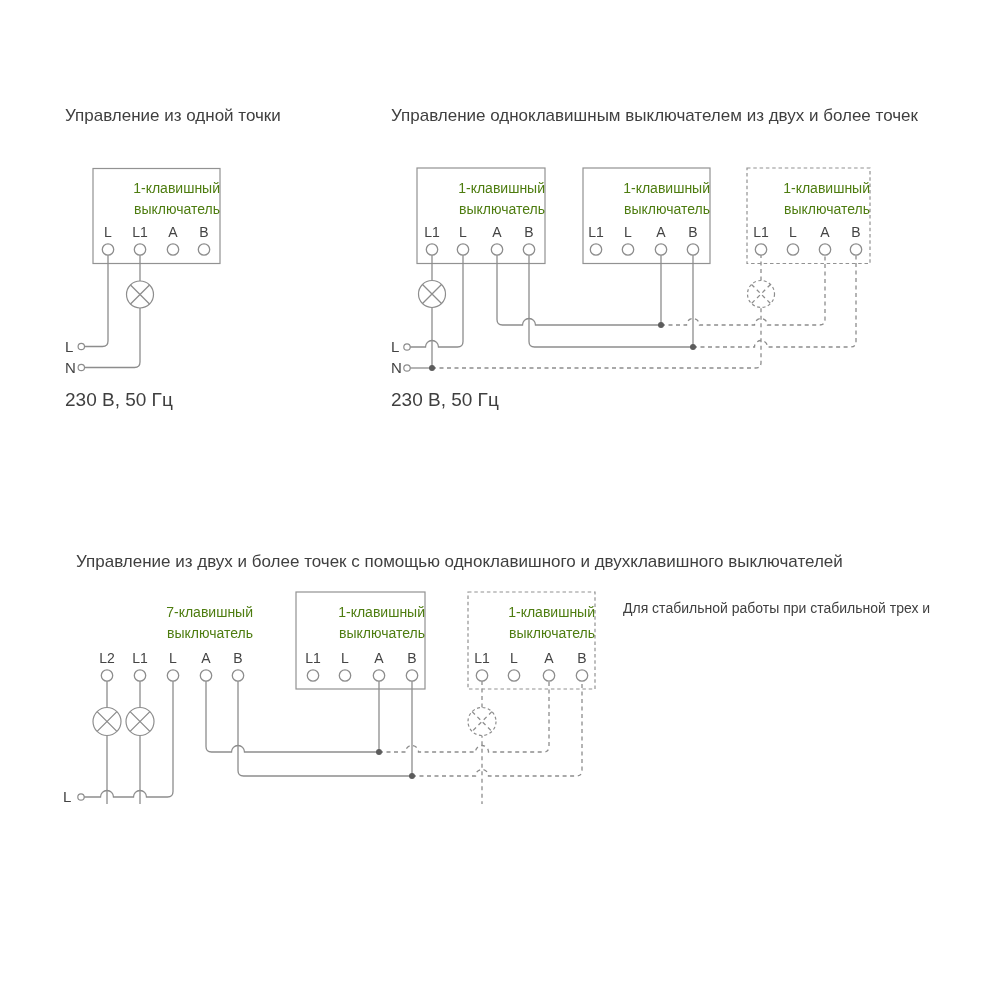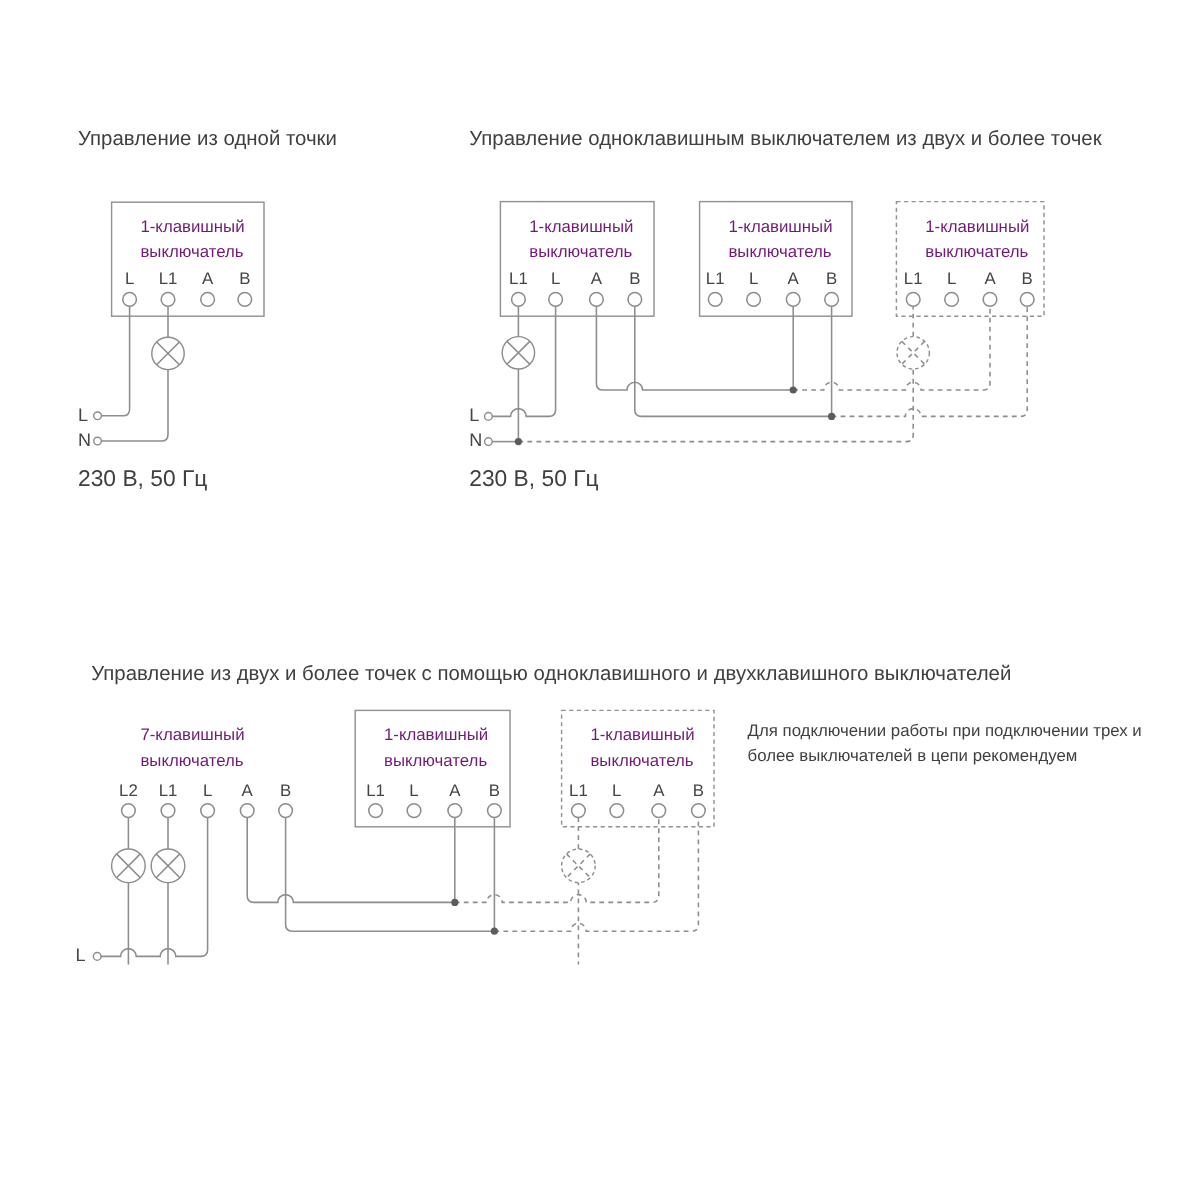--- a/index.html
+++ b/index.html
@@ -12,21 +12,21 @@
   .wd  { fill:none; stroke:#8d8d8d; stroke-width:1.3; stroke-dasharray:4 3.5; }
   .box  { fill:#ffffff; stroke:#929292; stroke-width:1.2; }
   .boxd { fill:#ffffff; stroke:#929292; stroke-width:1.2; stroke-dasharray:3.5 2.8; }
   .term { fill:#ffffff; stroke:#8d8d8d; stroke-width:1.3; }
   .inp  { fill:#ffffff; stroke:#8d8d8d; stroke-width:1.2; }
   .dot  { fill:#5c5c5c; stroke:none; }
   .lamp  { fill:#ffffff; stroke:#8d8d8d; stroke-width:1.2; }
   .lampd { fill:#ffffff; stroke:#8d8d8d; stroke-width:1.2; stroke-dasharray:3 2.5; }
   .t { position:absolute; white-space:nowrap; }
   .title { font-size:17px; color:#3f3f3f; }
-  .sw-name { position:absolute; text-align:left; font-size:14px; line-height:20.5px; color:#701a75;margin-left:24px; }
+  .sw-name { position:absolute; text-align:right; font-size:14px; line-height:20.5px; color:#4d7c0f; }
   .tl { position:absolute; width:30px; margin-left:-15px; text-align:center; font-size:14px; color:#444; }
   .feed { font-size:15px; color:#444; }
   .volt { font-size:19px; color:#3f3f3f; }
   .note { position:absolute; font-size:14px; line-height:21px; color:#3f3f3f; }
 </style>
 </head>
 <body>
 
 <div class="page">
 
@@ -225,17 +225,16 @@
   <div class="tl" style="left:412px; top:650px;">B</div>
   <div class="tl" style="left:482px; top:650px;">L1</div>
   <div class="tl" style="left:514px; top:650px;">L</div>
   <div class="tl" style="left:549px; top:650px;">A</div>
   <div class="tl" style="left:582px; top:650px;">B</div>
   <div class="t feed" style="left:63px; top:788px;">L</div>
   <div class="t feed" style="left:63px; top:809px;">N</div>
   <div class="t volt" style="left:64px; top:848px;">230 В, 50 Гц</div>
 
   <div class="note" style="left:623px; top:598px;">
-    <div class="t-line" style="white-space:nowrap;">Для подключении работы при подключении трех и</div>
-    <div class="t-line" style="white-space:nowrap;">более выключателей в цепи рекомендуем</div>
+    <div class="t-line" style="white-space:nowrap;">Для стабильной работы при стабильной трех и</div>
   </div>
 
 </div>
 
 </body></html>

